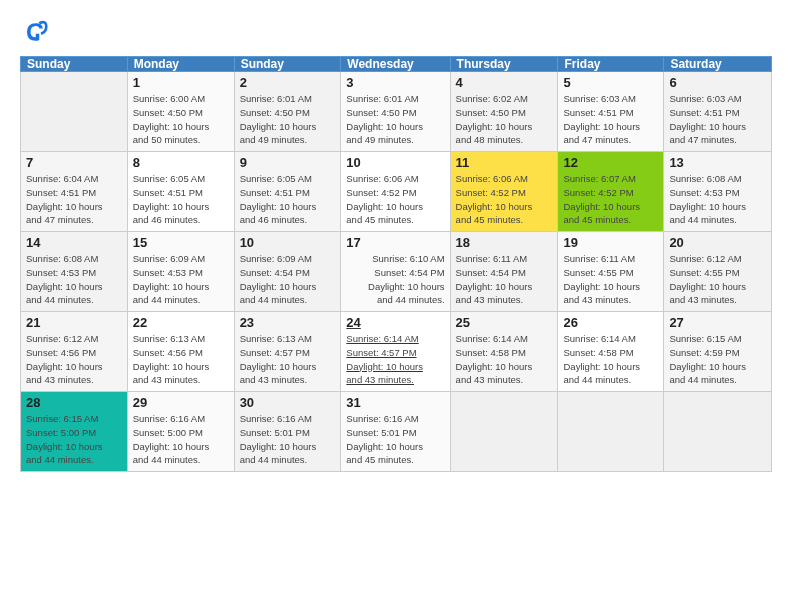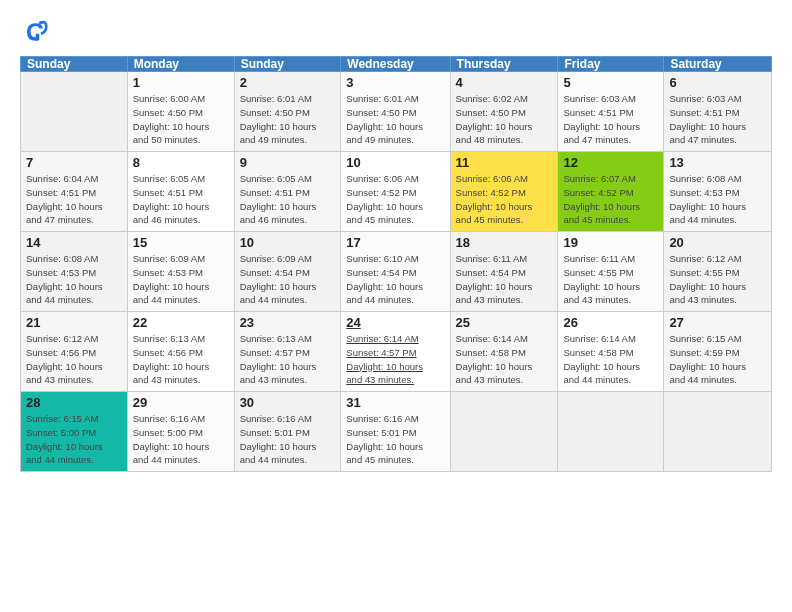--- a/index.html
+++ b/index.html
@@ -252,21 +252,21 @@
           </td>
           <td style="background: rgb(242, 242, 242);">
             <span class="day-number">10</span>
             <div class="day-info" style="white-space: pre-line;">Sunrise: 6:09 AM
 Sunset: 4:54 PM
 Daylight: 10 hours
 and 44 minutes.</div>
           </td>
           <td style="background: rgb(250, 250, 250);">
             <span class="day-number">17</span>
-            <div class="day-info" style="white-space: pre-line;">Sunrise: 6:10 AM
+            <div class="day-info" style="white-space: pre-line; text-align: right;">Sunrise: 6:10 AM
 Sunset: 4:54 PM
 Daylight: 10 hours
 and 44 minutes.</div>
           </td>
           <td style="background: rgb(242, 242, 242);">
             <span class="day-number">18</span>
             <div class="day-info" style="white-space: pre-line;">Sunrise: 6:11 AM
 Sunset: 4:54 PM
 Daylight: 10 hours
 and 43 minutes.</div>

